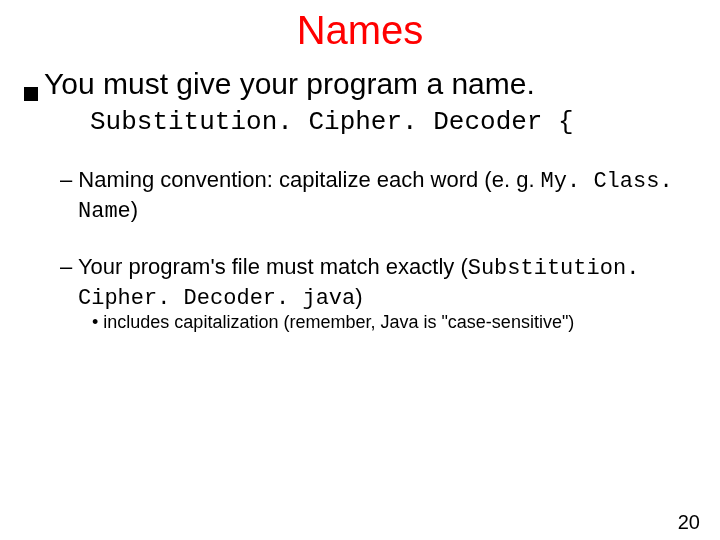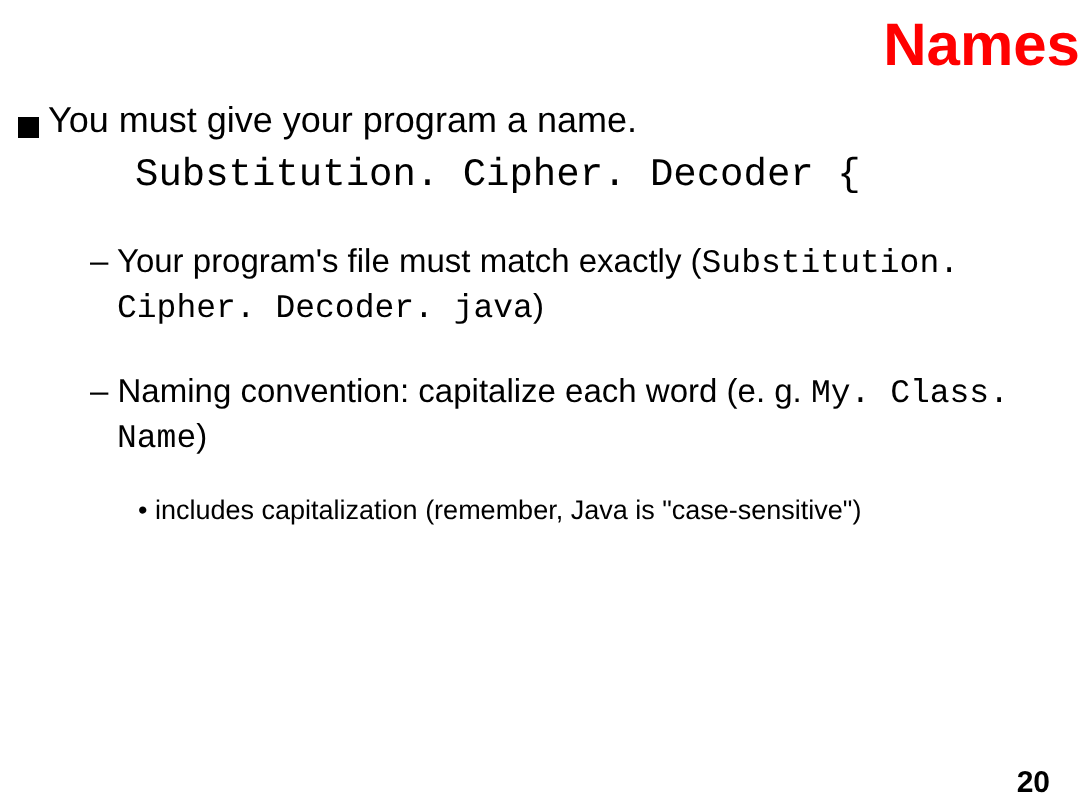--- a/index.html
+++ b/index.html
@@ -13,33 +13,33 @@
     position: relative;
     overflow: hidden;
   }
   .slide {
     width: 720px;
     height: 540px;
     position: relative;
     box-sizing: border-box;
   }
   .title {
-    text-align: right;
+    text-align: center;
     color: #ff0000;
     font-size: 40px;
-    font-weight: 700;
+    font-weight: 400;
     margin-top: 8px;
     margin-bottom: 14px;
   }
   .main-bullet {
-    font-size: 24px;
-    margin-left: 12px;
+    font-size: 30px;
+    margin-left: 24px;
     margin-right: 24px;
     display: flex;
-    align-items: center;
+    align-items: flex-end;
   }
   .main-bullet .marker-box {
     flex: 0 0 auto;
     width: 14px;
     height: 14px;
     background: #000;
     margin-top: 8px;
     margin-right: 6px;
   }
   .codeblock {
@@ -61,49 +61,49 @@
     margin-top: 28px;
     text-indent: -18px;
     padding-left: 18px;
     line-height: 1.25;
   }
   .mono { font-family: "Courier New", Courier, monospace; }
   .sub2-bullet {
     font-size: 18px;
     margin-left: 92px;
     margin-right: 30px;
-    margin-top: 24px;
+    margin-top: 0;
     text-indent: -14px;
     padding-left: 14px;
   }
   .pagenum {
     position: absolute;
     right: 20px;
     bottom: 14px;
     font-size: 20px;
-    font-weight: bold;
+    font-weight: normal;
   }
 </style>
 </head>
 <body>
 
 <div class="slide">
 
   <div class="title">Names</div>
 
   <div class="main-bullet">
     <div class="marker-box"></div>
     <div>You must give your program a name.</div>
   </div>
 
   <div class="codeblock">
     <div class="cb-line2"><span class="bold">Substitution. Cipher. Decoder</span><span> {</span></div>
   </div>
 
+  <div class="sub-bullet"><span>– </span><span>Naming convention: capitalize each word (e. g. </span><span class="mono">My. Class. Name</span><span>)</span></div>
+
   <div class="sub-bullet"><span>– </span><span>Your program's file must match exactly (</span><span class="mono">Substitution. Cipher. Decoder. java</span><span>)</span></div>
-
-  <div class="sub-bullet"><span>– </span><span>Naming convention: capitalize each word (e. g. </span><span class="mono">My. Class. Name</span><span>)</span></div>
 
   <div class="sub2-bullet"><span>• </span><span>includes capitalization (remember, Java is "case-sensitive")</span></div>
 
   <div class="pagenum">20</div>
 
 </div>
 
 </body></html>

